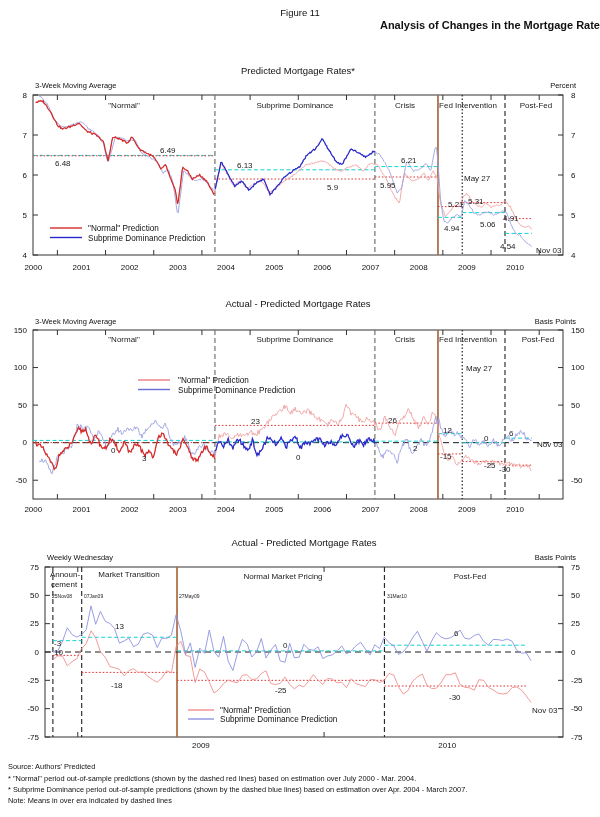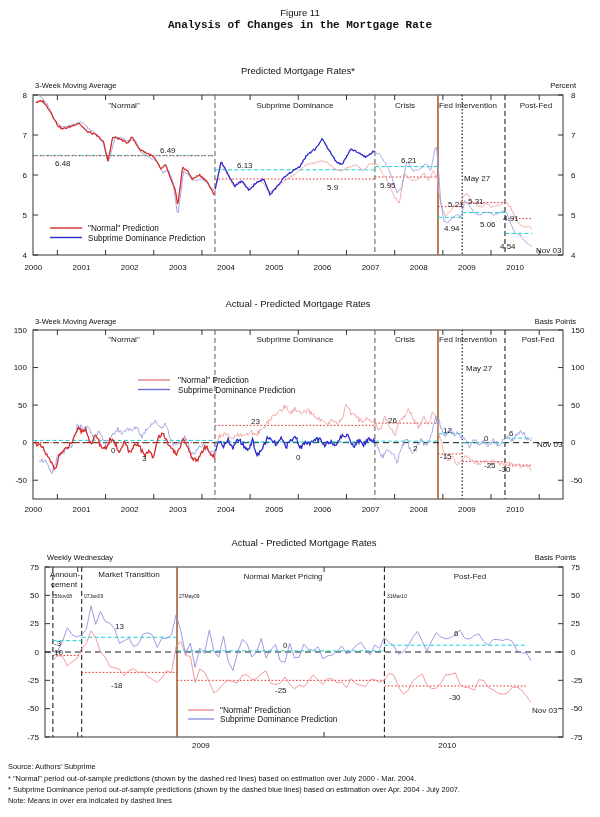--- a/index.html
+++ b/index.html
@@ -1,21 +1,21 @@
 <!DOCTYPE html>
 <html><head>
 <meta charset="utf-8">
 <style>
   html,body{margin:0;padding:0;}
   body{width:600px;height:817px;position:relative;background:#ffffff;
        font-family:"Liberation Sans",sans-serif;overflow:hidden;}
   .fig-label{position:absolute;top:7px;left:0;width:600px;text-align:center;
              font-size:9.5px;color:#111;}
-  .fig-title{position:absolute;top:19px;left:0;width:600px;text-align:center;
-             font-size:11px;font-weight:bold;color:#111;font-family:Liberation Mono, monospace;}
+  .fig-title{position:absolute;top:19px;left:0;width:600px;text-align:right;
+             font-size:11px;font-weight:bold;color:#111;}
   #fig{position:absolute;top:0;left:0;}
   .fn{position:absolute;left:8px;font-size:7.4px;color:#111;white-space:nowrap;}
   svg text{font-family:"Liberation Sans",sans-serif;}
 </style>
 </head>
 <body>
 
 <div class="fig-label">Figure 11</div>
 <div class="fig-title">Analysis of Changes in the Mortgage Rate</div>
 
@@ -300,17 +300,17 @@
       <text x="449" y="700" font-size="8" fill="#1a1a1a" text-anchor="start">-30</text>
       <text x="532" y="713" font-size="8" fill="#1a1a1a" text-anchor="start">Nov 03</text>
       <line x1="188" y1="710" x2="214" y2="710" stroke="#ef8d8d" stroke-width="1.4"></line>
       <text x="220" y="713" font-size="8.2" fill="#111" text-anchor="start">"Normal" Prediction</text>
       <line x1="188" y1="719" x2="214" y2="719" stroke="#8d93e0" stroke-width="1.4"></line>
       <text x="220" y="722" font-size="8.2" fill="#111" text-anchor="start">Subprime Dominance Prediction</text>
     </g>
   </svg>
 
 <div>
-  <div class="fn" style="top:762px">Source: Authors' Subprime</div>
+  <div class="fn" style="top:762px">Source: Authors' Predicted</div>
   <div class="fn" style="top:774px">* "Normal" period out-of-sample predictions (shown by the dashed red lines) based on estimation over July 2000 - Mar. 2004.</div>
-  <div class="fn" style="top:785px">* Subprime Dominance period out-of-sample predictions (shown by the dashed blue lines) based on estimation over Apr. 2004 - July 2007.</div>
+  <div class="fn" style="top:785px">* Subprime Dominance period out-of-sample predictions (shown by the dashed blue lines) based on estimation over Apr. 2004 - March 2007.</div>
   <div class="fn" style="top:796px">Note: Means in over era indicated by dashed lines</div>
 </div>
 
 </body></html>

